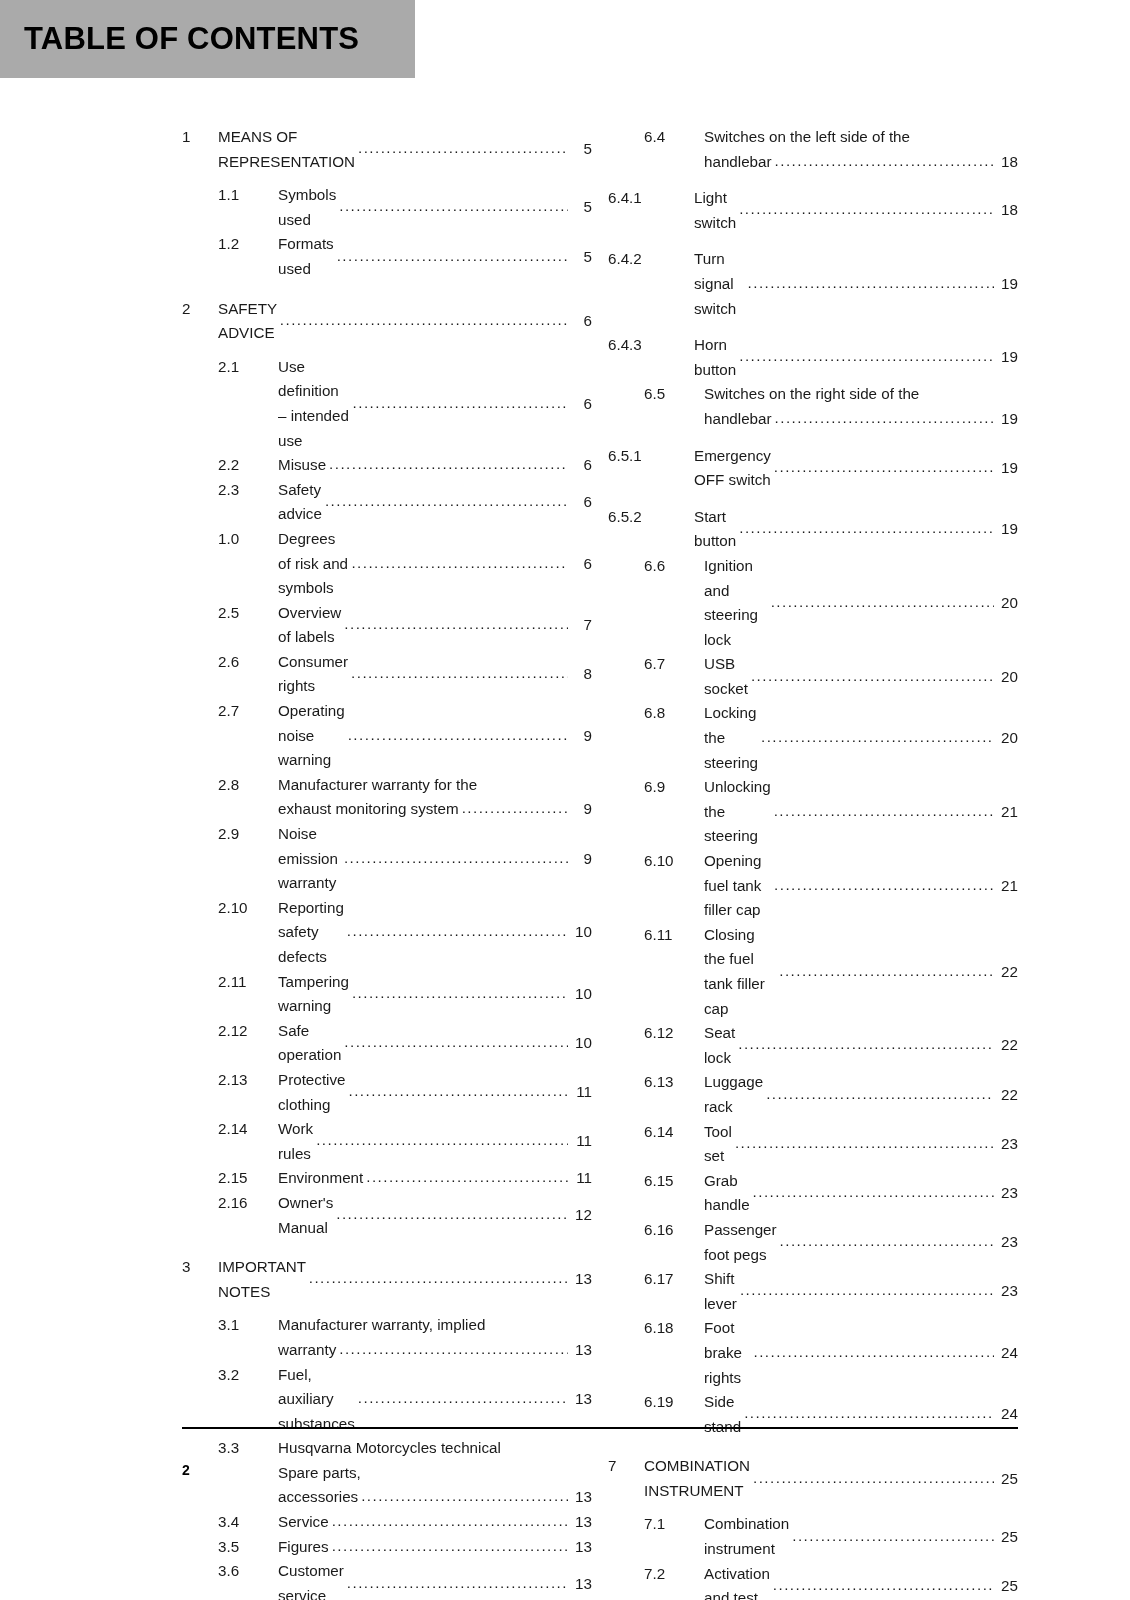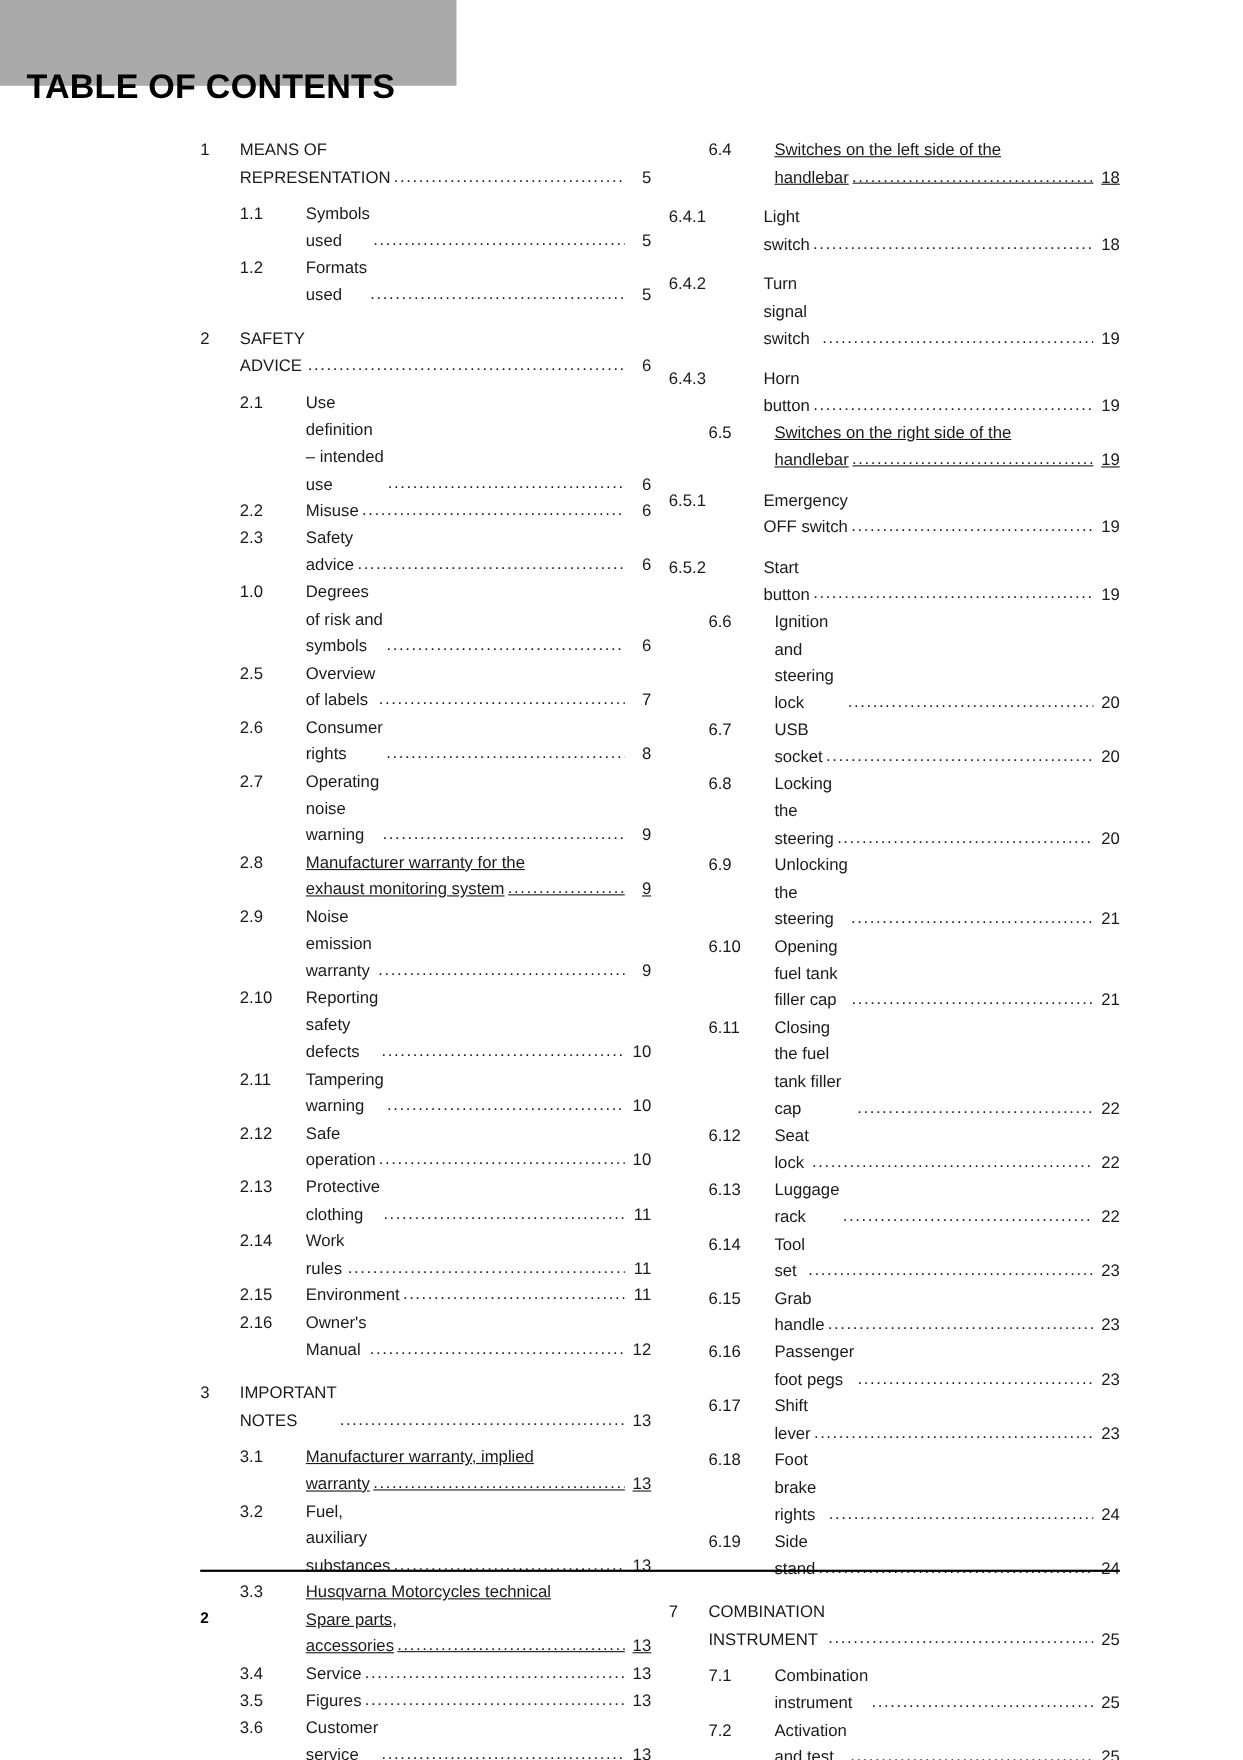--- a/index.html
+++ b/index.html
@@ -27,21 +27,20 @@
   }
   .banner-title {
     position: absolute;
     left: 24px;
     top: 21px;
     font-size: 31px;
     font-weight: bold;
     letter-spacing: 0.2px;
     color: #000000;
     white-space: nowrap;
-    margin-top: 40px;
   }
 
   
   .columns {
     position: absolute;
     left: 0;
     top: 125px;
     width: 1130px;
   }
   .col {
@@ -71,21 +70,21 @@
     flex: 0 0 auto;
     white-space: nowrap;
   }
   .lvl1 > .num { width: 36px; margin-left: 0px; }
   .lvl2 > .num { width: 60px; margin-left: 36px; }
   .lvl3 > .num { width: 60px; }
 
   .body {
     flex: 1 1 auto;
     display: flex;
-    align-items: flex-end;
+    align-items: center;
     min-width: 0;
   }
   .lvl3 > .body { padding-left: 26px; margin-top: 12px; }
 
   .title {
     flex: 0 1 auto;
     white-space: normal;
   }
   .lvl1 .title {
     text-transform: none;
@@ -110,21 +109,20 @@
   .pg {
     flex: 0 0 auto;
     width: 22px;
     text-align: right;
     white-space: nowrap;
   }
 
   
   .multi .body {
     display: block;
-    text-decoration: underline;
   }
   .multi .row {
     display: flex;
     align-items: flex-end;
   }
   .multi .row .title {
     white-space: nowrap;
   }
 
   

